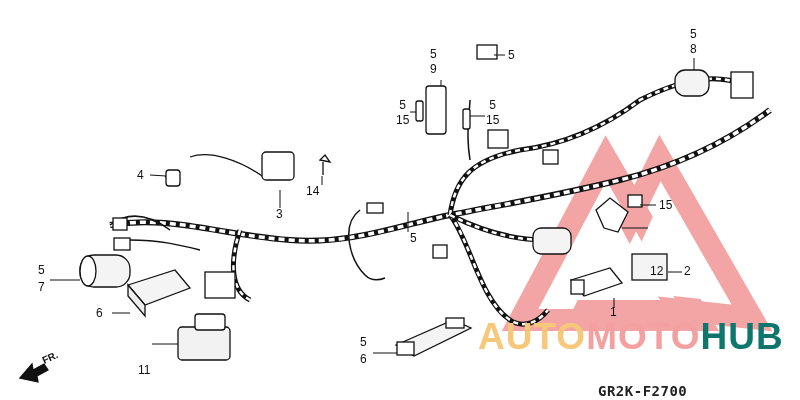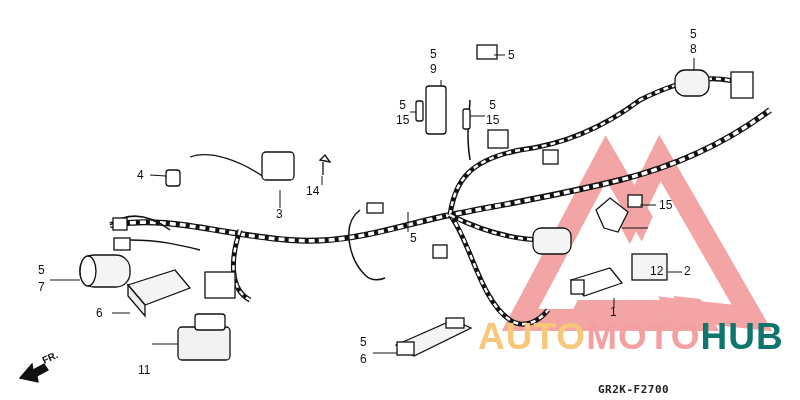--- a/index.html
+++ b/index.html
@@ -2,21 +2,21 @@
 <html><head>
 <meta charset="utf-8">
 <style>
   html, body { margin:0; padding:0; background:#ffffff; }
   body { width:800px; height:400px; position:relative; overflow:hidden;
          font-family:"Liberation Sans", sans-serif; }
   #diagram { position:absolute; left:0; top:0; width:800px; height:400px; }
   .callout { position:absolute; font-family:"Liberation Sans", sans-serif;
              font-size:12px; color:#111; line-height:13px; text-align:center; }
   .code { position:absolute; left:598px; top:383px; font-family:"DejaVu Sans Mono", monospace;
-          font-size:11px; font-weight:bold; color:#222; letter-spacing:0.5px; }
+          font-size:14px; font-weight:bold; color:#222; letter-spacing:0.5px; }
   .fr { position:absolute; left:42px; top:352px; font-family:"Liberation Sans", sans-serif;
         font-size:10px; font-weight:bold; color:#111; transform:rotate(-25deg); }
   .wm { position:absolute; left:478px; top:318px; font-family:"Liberation Sans", sans-serif;
         font-weight:bold; font-size:37px; letter-spacing:1px; line-height:37px; }
   .wm .a { color:#f7c77a; } .wm .b { color:#f4a0a0;margin-top:8px; } .wm .c { color:#0f766e; }
 </style>
 </head>
 <body>
 
 <svg id="diagram" viewBox="0 0 800 400" xmlns="http://www.w3.org/2000/svg">

